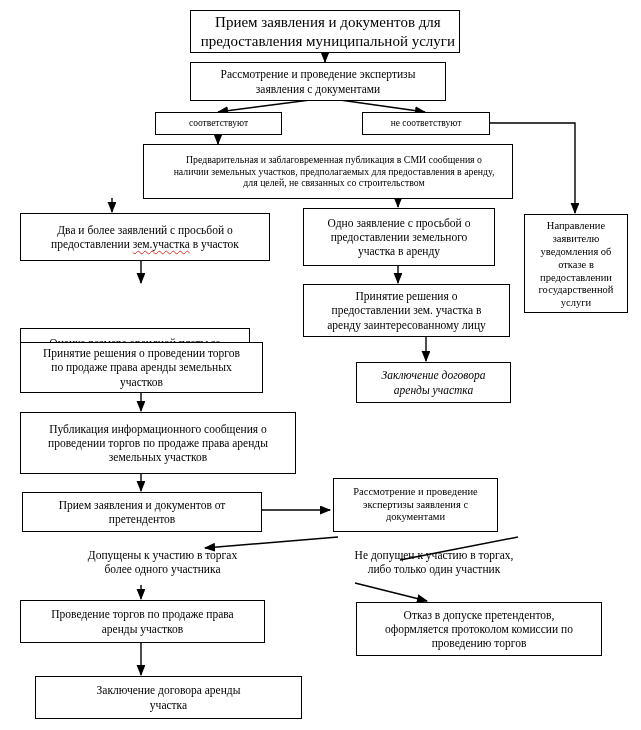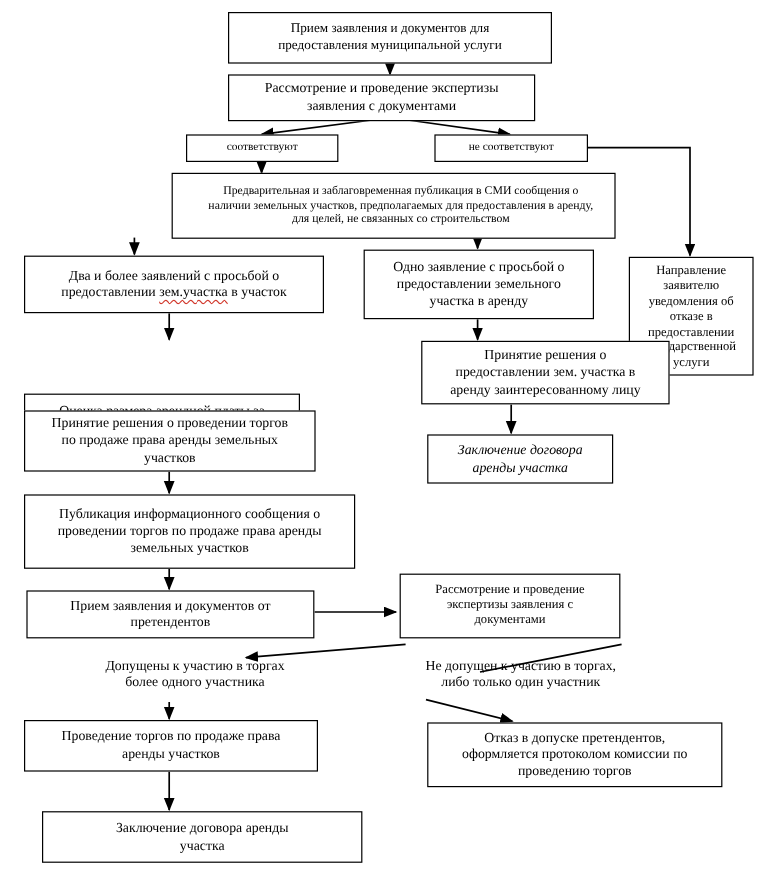--- a/index.html
+++ b/index.html
@@ -99,21 +99,21 @@
       <line x1="518" y1="537" x2="400" y2="560"></line>
 
       <line x1="141" y1="585" x2="141" y2="599" marker-end="url(#arrow)"></line>
 
       <line x1="355" y1="583" x2="427" y2="601" marker-end="url(#arrow)"></line>
 
       <line x1="141" y1="643" x2="141" y2="675" marker-end="url(#arrow)"></line>
     </g>
   </svg>
 
-  <div class="box" style="left:190px; top:10px; width:270px; height:43px; font-size:11px;">
+  <div class="box" style="left:190px; top:10px; width:270px; height:43px; font-size:15px;justify-content:flex-end;">
     <div>Прием заявления и документов для<br>предоставления  муниципальной  услуги</div>
   </div>
 
   <div class="box" style="left:190px; top:62px; width:256px; height:39px; font-size:11.5px;">
     <div>Рассмотрение и проведение экспертизы<br>заявления с документами</div>
   </div>
 
   <div class="box" style="left:155px; top:112px; width:127px; height:23px; font-size:9.5px;">
     <div>соответствуют</div>
   </div>
@@ -139,37 +139,37 @@
   </div>
 
   <div class="box" style="left:20px; top:284px; width:230px; height:45px; font-size:11.5px;margin-top:44px;">
     <div>Оценка размера арендной платы за<br>участок</div>
   </div>
 
   <div class="box" style="left:20px; top:342px; width:243px; height:51px; font-size:11.5px;">
     <div>Принятие решения о проведении торгов<br>по продаже права аренды земельных<br>участков</div>
   </div>
 
-  <div class="box" style="left:303px; top:284px; width:207px; height:53px; font-size:11.5px;margin-left:48px;">
+  <div class="box" style="left:303px; top:284px; width:207px; height:53px; font-size:11.5px;">
     <div>Принятие решения о<br>предоставлении зем. участка в<br>аренду заинтересованному лицу</div>
   </div>
 
   <div class="box" style="left:356px; top:362px; width:155px; height:41px; font-size:11.5px;font-style:italic;">
     <div>Заключение договора<br>аренды участка</div>
   </div>
 
   <div class="box" style="left:20px; top:412px; width:276px; height:62px; font-size:11.5px;">
     <div>Публикация информационного сообщения о<br>проведении торгов по продаже права аренды<br>земельных участков</div>
   </div>
 
   <div class="box" style="left:22px; top:492px; width:240px; height:40px; font-size:11.5px;">
     <div>Прием заявления и документов от<br>претендентов</div>
   </div>
 
-  <div class="box" style="left:333px; top:478px; width:184px; height:54px; font-size:10.5px;">
+  <div class="box" style="left:333px; top:478px; width:165px; height:54px; font-size:10.5px;">
     <div>Рассмотрение  и проведение<br>экспертизы  заявления с<br>документами</div>
   </div>
 
   <div class="box" style="left:20px; top:600px; width:245px; height:43px; font-size:11.5px;">
     <div>Проведение торгов по продаже права<br>аренды участков</div>
   </div>
 
   <div class="box" style="left:356px; top:602px; width:246px; height:54px; font-size:11.5px;">
     <div>Отказ в допуске претендентов,<br>оформляется протоколом комиссии по<br>проведению торгов</div>
   </div>

